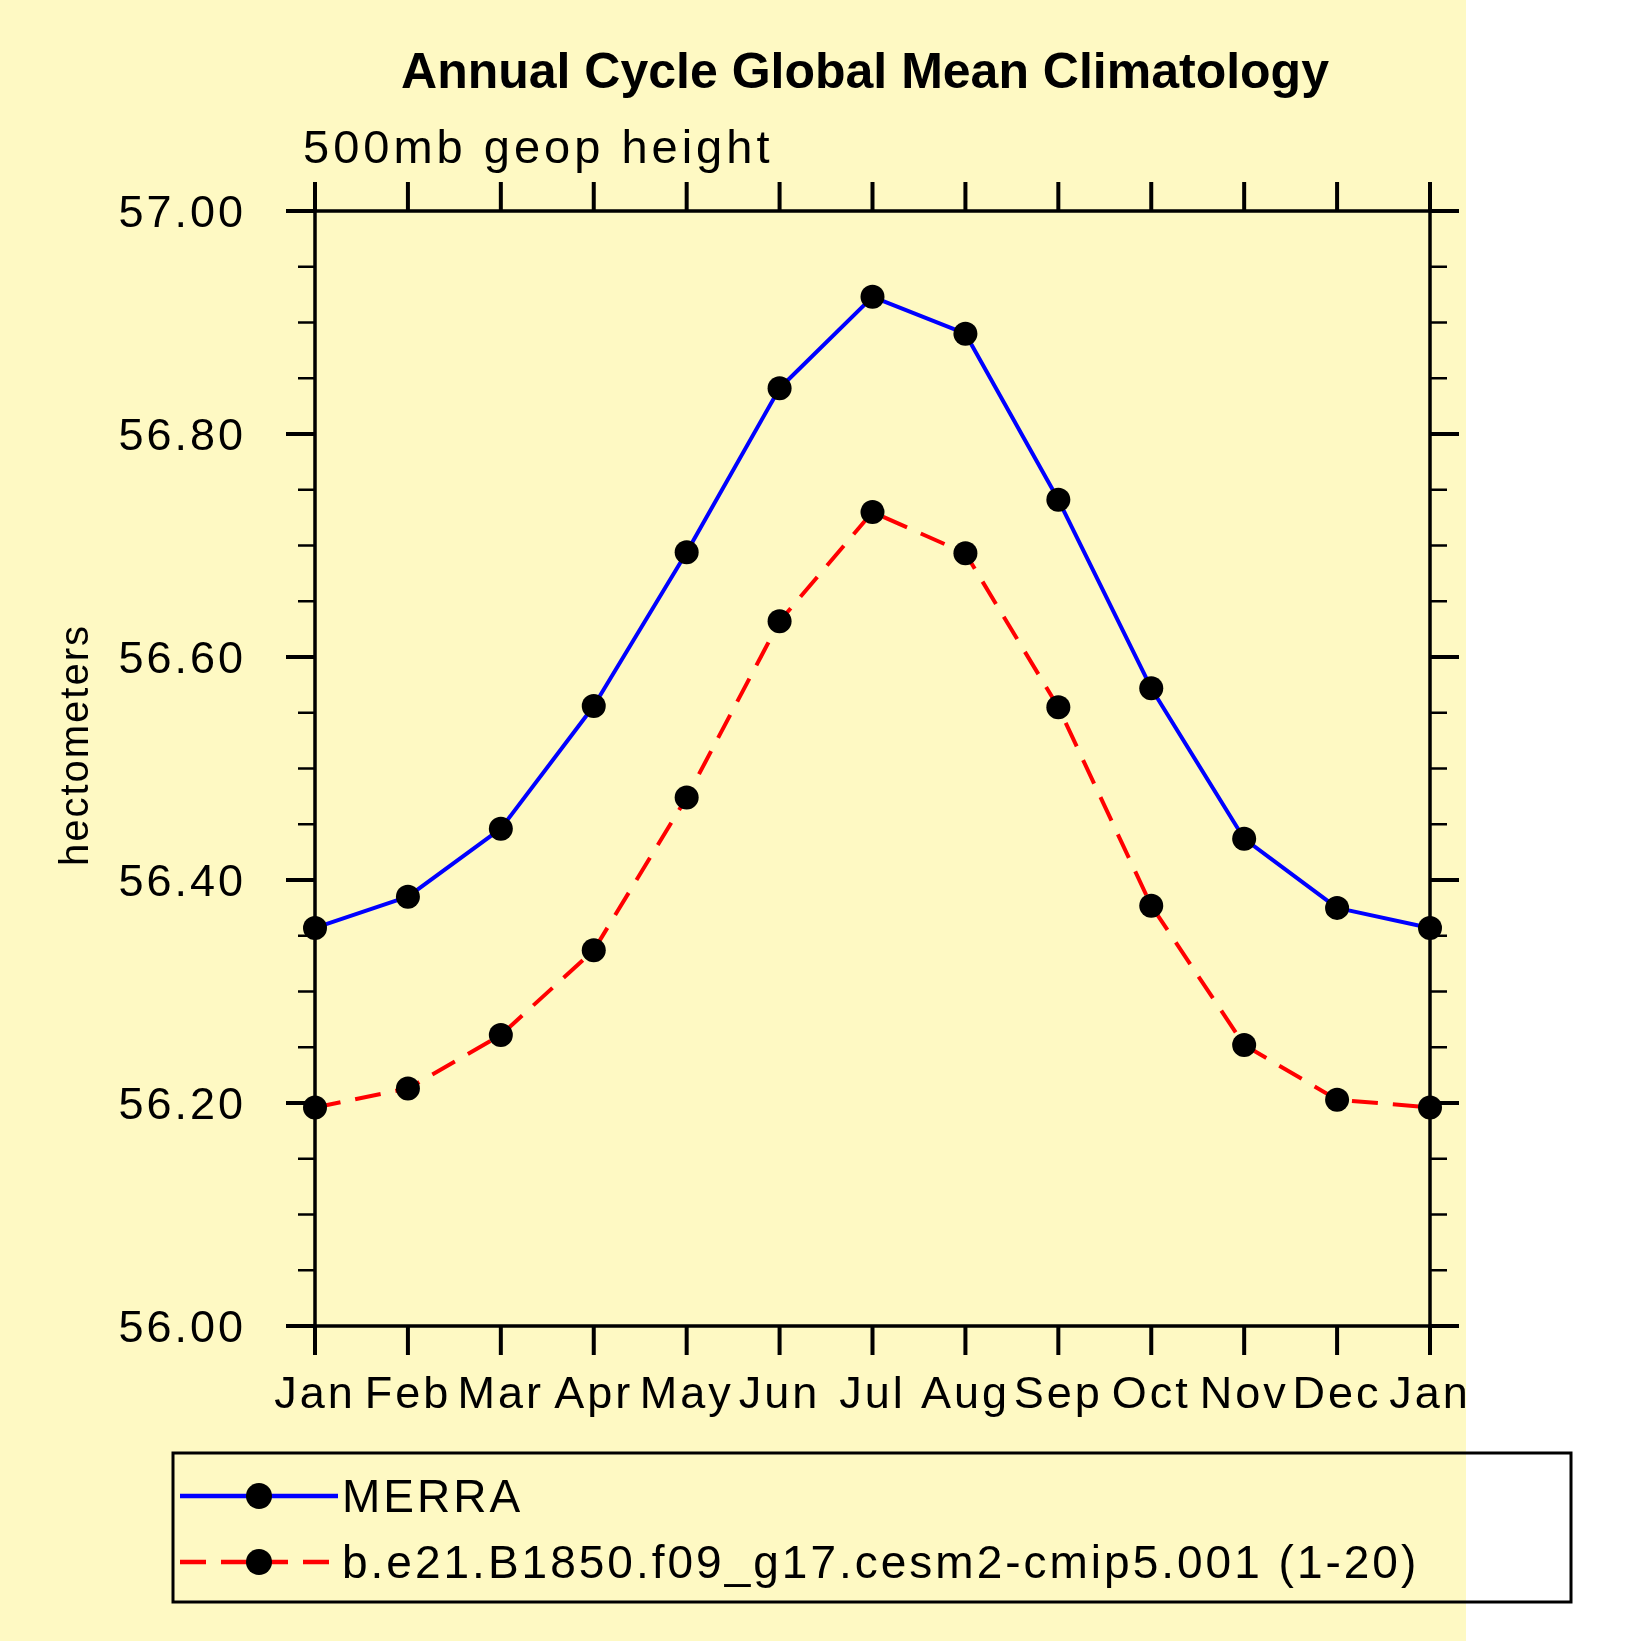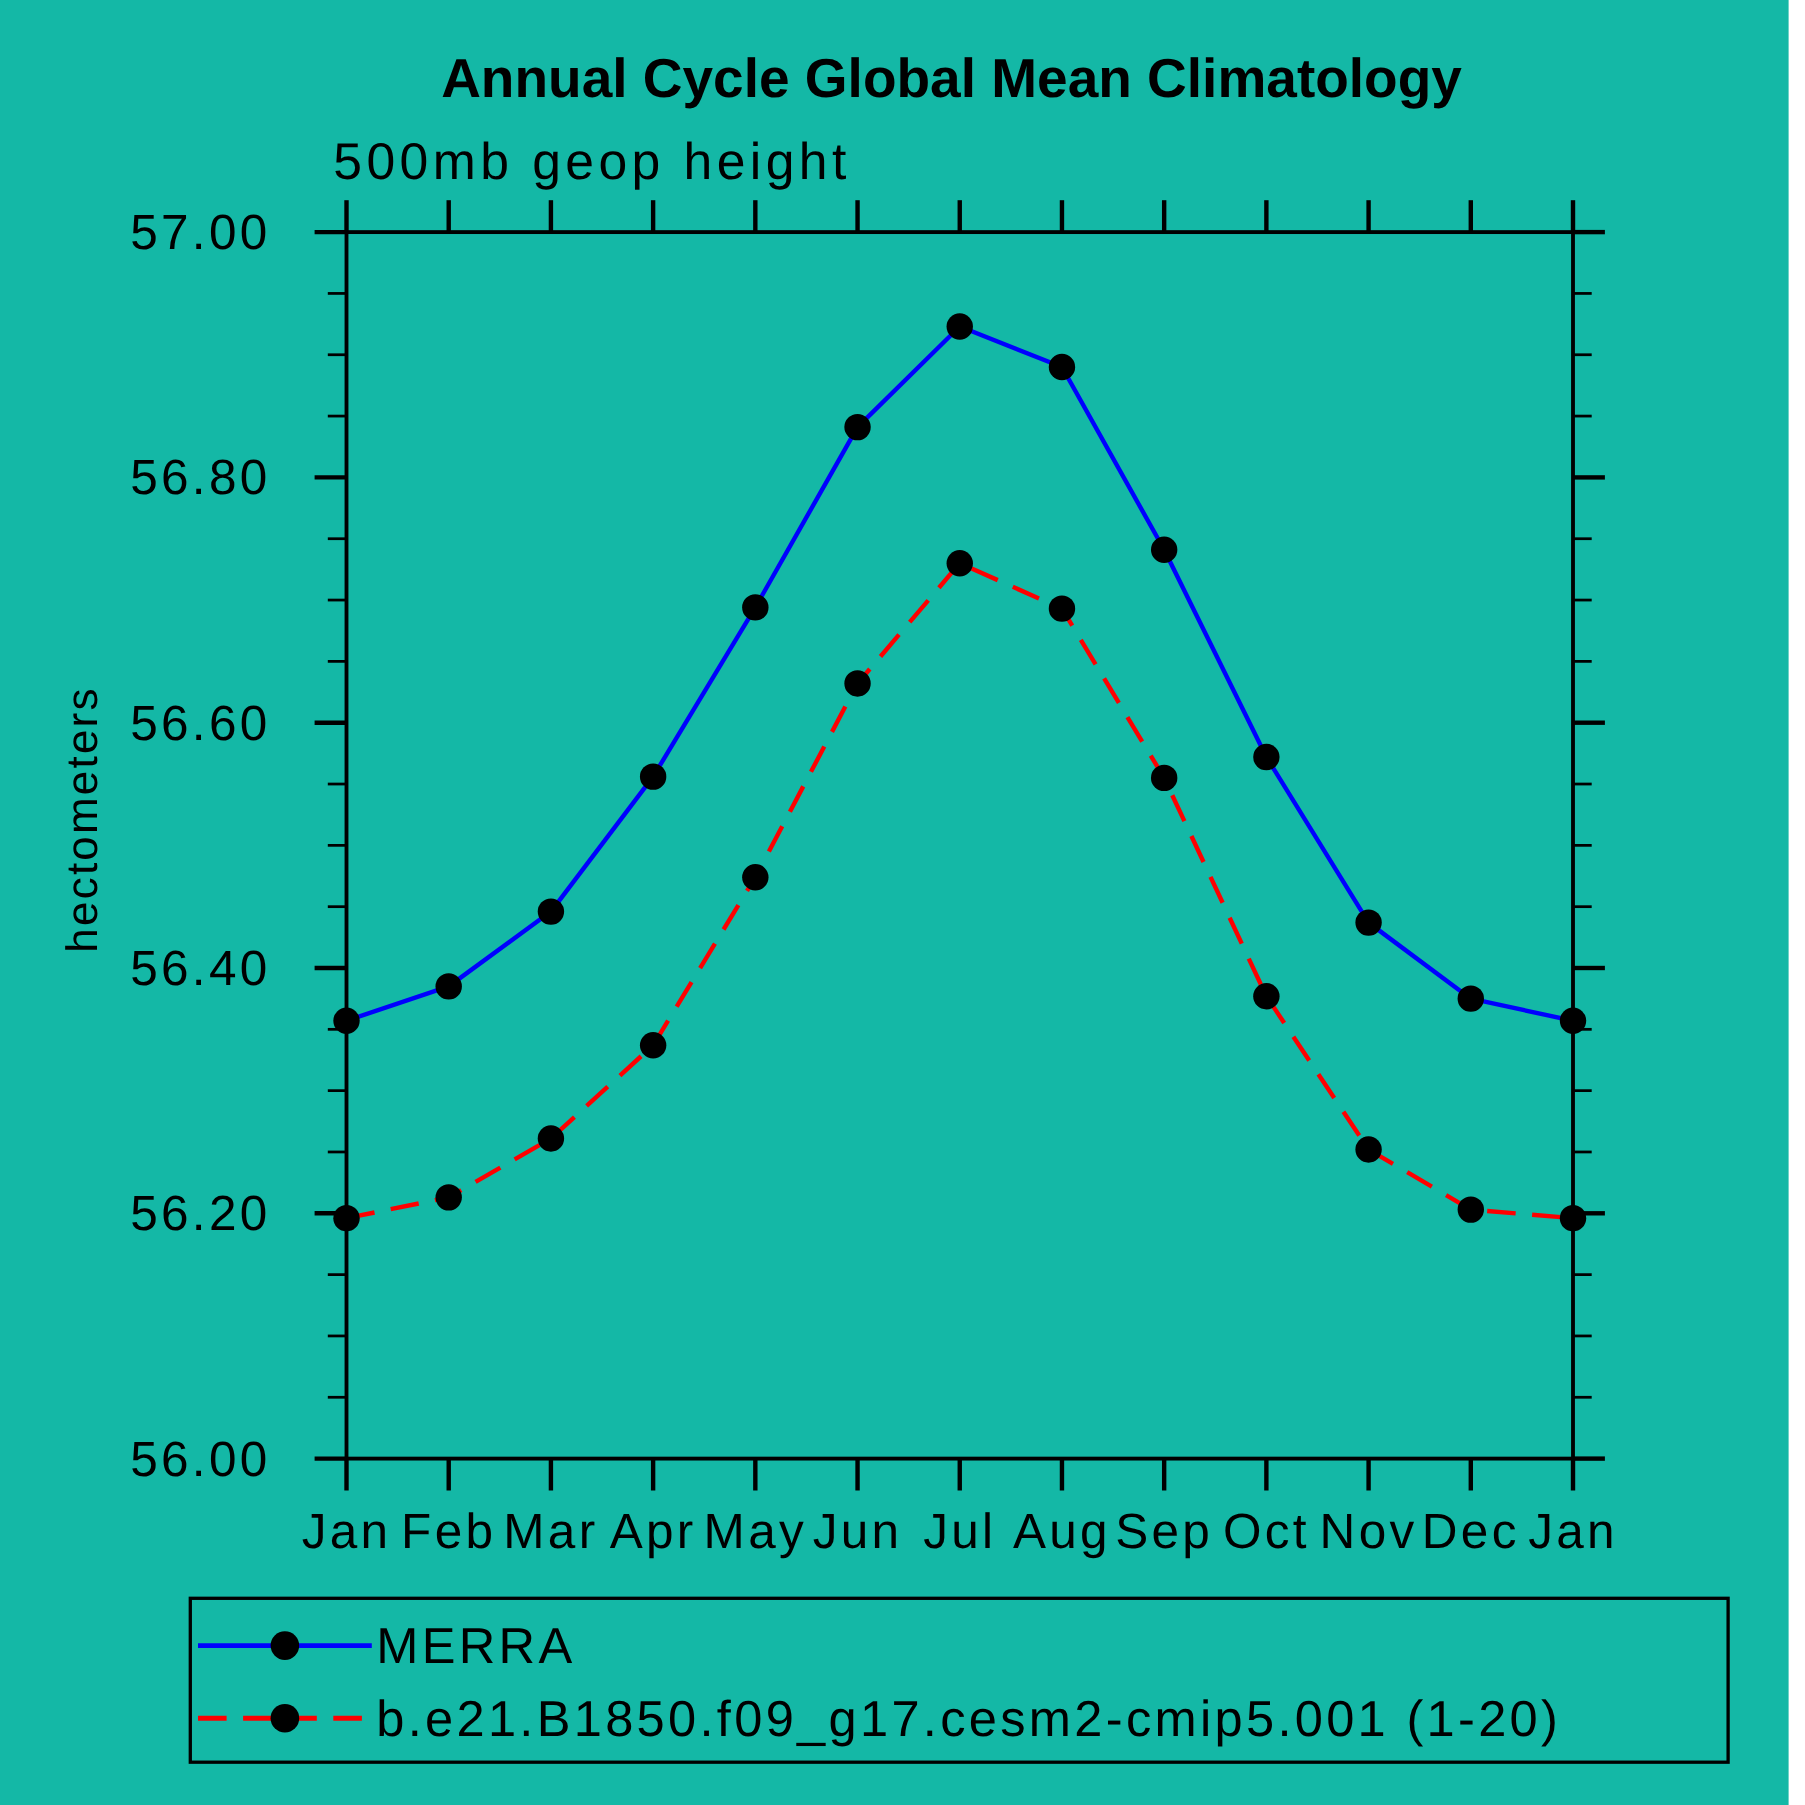--- a/index.html
+++ b/index.html
@@ -1,24 +1,24 @@
 <!DOCTYPE html>
 <html><head>
 <meta charset="utf-8">
 <style>
   html, body {
     margin: 0;
     padding: 0;
     background: #ffffff;
   }
   .page {
-    width: 1626px;
+    width: 1466px;
     height: 1641px;
     position: relative;
-    background: #14b8a6;
+    background: #fef9c3;
     font-family: "Liberation Sans", sans-serif;
   }
   svg text {
     font-family: "Liberation Sans", sans-serif;
     fill: #000000;
   }
   .chart-title {
     font-size: 50px;
     font-weight: 700;
   }

